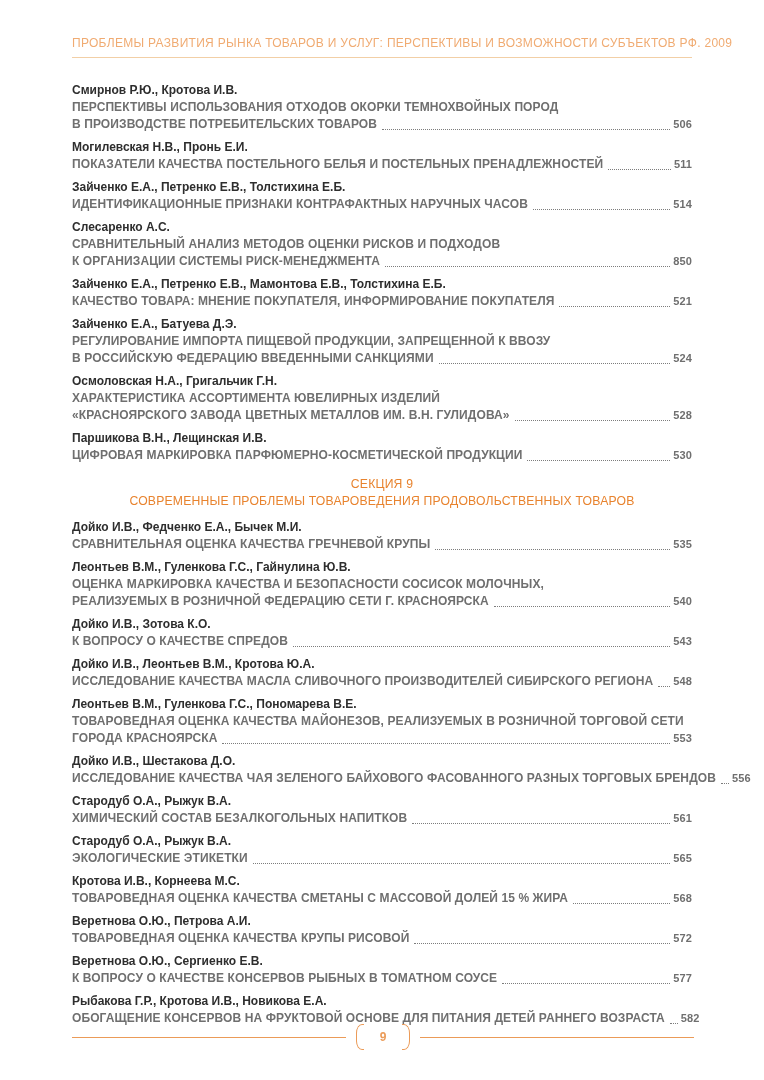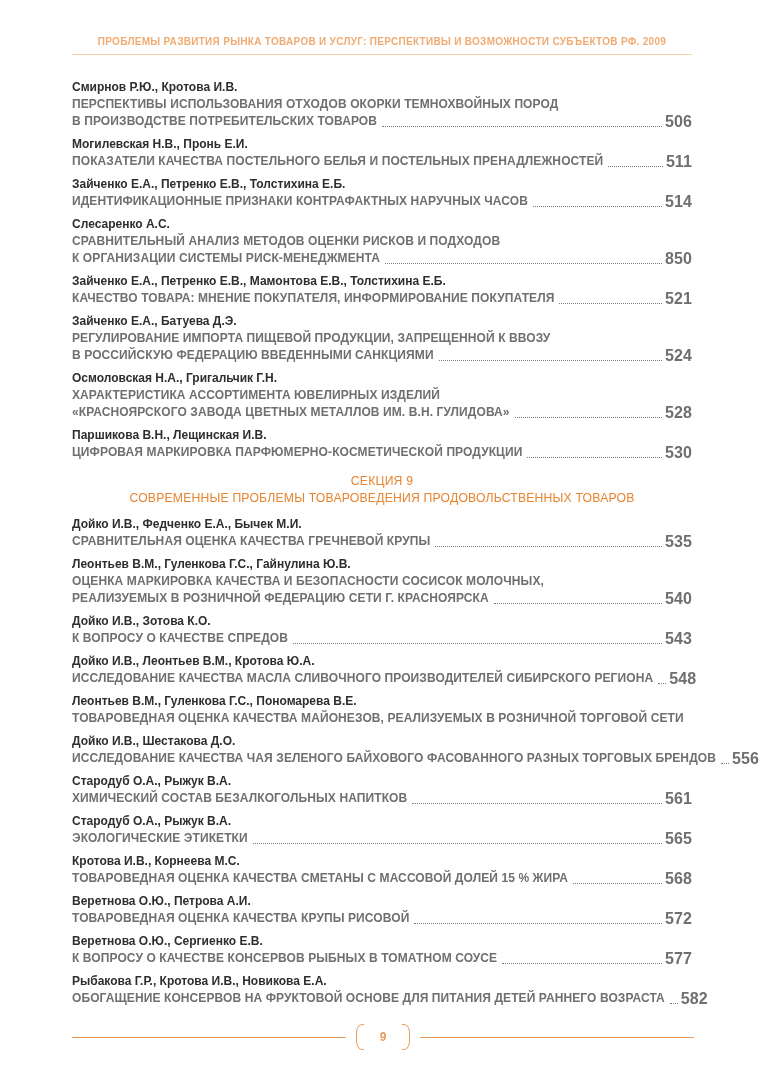--- a/index.html
+++ b/index.html
@@ -7,40 +7,40 @@
     position:relative;
     width:764px;height:1080px;
     background:#ffffff;
     font-family:"Liberation Sans","DejaVu Sans",sans-serif;
     overflow:hidden;
     box-sizing:border-box;
   }
   
   .running-head{padding-top:36px;margin:0 72px;text-align:center;}
   .rh-text{
-    font-size:10px;font-weight:700;letter-spacing:.3px;
+    font-size:12px;font-weight:400;letter-spacing:.3px;
     color:var(--header-orange,#f0ab72);
     white-space:nowrap;
   }
   .rh-rule{margin-top:7px;border-top:1px solid var(--header-rule,#f2cfa6);height:0;}
   
   .toc{margin:24px 72px 0 72px;font-size:12px;line-height:17px;}
   .entry{margin-bottom:6px;}
   .authors{font-weight:700;color:var(--author-color,#2e2e2e);}
   .title-line{font-weight:600;color:var(--title-color,#6f6f6f);letter-spacing:.1px;}
   .title-last{display:flex;}
   .title-last .t{white-space:nowrap;}
   .leader{
     flex:1;min-width:8px;
     border-bottom:1.6px dotted var(--leader-color,#7d7d7d);
     margin:0 3px 3px 5px;
   }
   .pagenum{
     font-weight:600;color:var(--title-color,#6f6f6f);
-    font-size:16px;white-space:nowrap;
+    font-size:11px;white-space:nowrap;
   }
   
   .section-head{
     text-align:center;margin:12px 0 9px 0;
     color:var(--section-orange,#e8832e);
     font-weight:400;font-size:12.2px;line-height:17px;letter-spacing:.2px;
   }
   
   .footer{
     position:absolute;left:72px;right:70px;bottom:28px;
@@ -175,20 +175,25 @@
           <div class="authors">Дойко И.В., Леонтьев В.М., Кротова Ю.А.</div>
           <div class="title-line title-last">
             <span class="t">ИССЛЕДОВАНИЕ КАЧЕСТВА МАСЛА СЛИВОЧНОГО ПРОИЗВОДИТЕЛЕЙ СИБИРСКОГО РЕГИОНА</span>
             <span class="leader"></span>
             <span class="pagenum">548</span>
           </div>
         </div>
         <div class="entry">
           <div class="authors">Леонтьев В.М., Гуленкова Г.С., Пономарева В.Е.</div>
           <div class="title-line">ТОВАРОВЕДНАЯ ОЦЕНКА КАЧЕСТВА МАЙОНЕЗОВ, РЕАЛИЗУЕМЫХ В РОЗНИЧНОЙ ТОРГОВОЙ СЕТИ</div>
+          <div class="title-line title-last">
+            <span class="t">ГОРОДА КРАСНОЯРСКА</span>
+            <span class="leader"></span>
+            <span class="pagenum">553</span>
+          </div>
         </div>
         <div class="entry">
           <div class="authors">Дойко И.В., Шестакова Д.О.</div>
           <div class="title-line title-last">
             <span class="t">ИССЛЕДОВАНИЕ КАЧЕСТВА ЧАЯ ЗЕЛЕНОГО БАЙХОВОГО ФАСОВАННОГО РАЗНЫХ ТОРГОВЫХ БРЕНДОВ</span>
             <span class="leader"></span>
             <span class="pagenum">556</span>
           </div>
         </div>
         <div class="entry">

